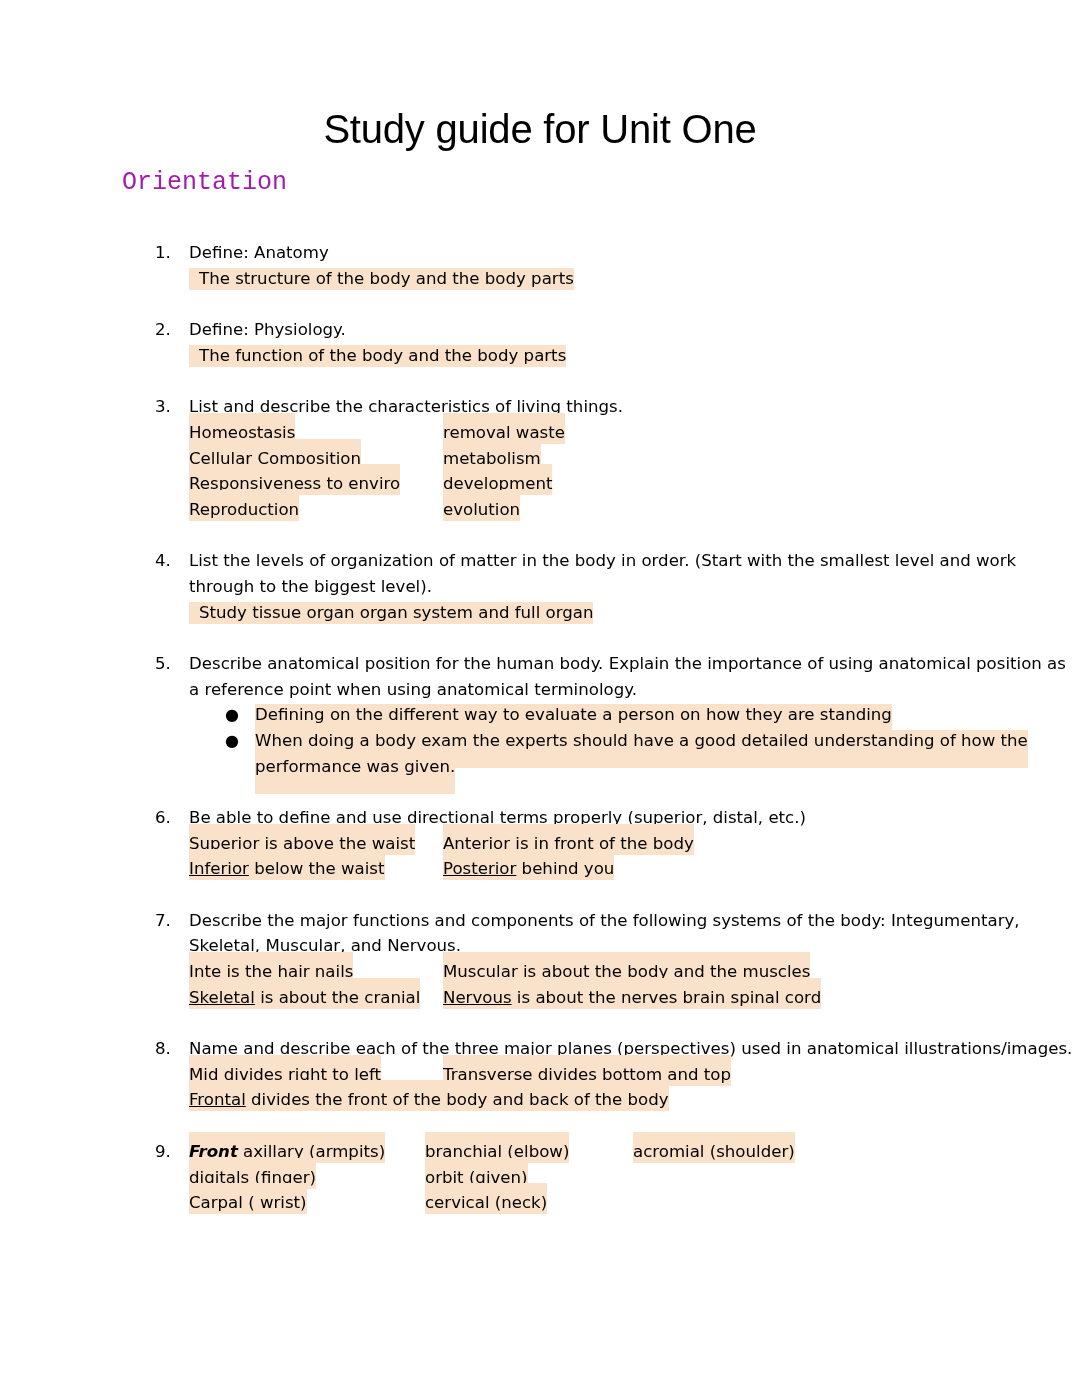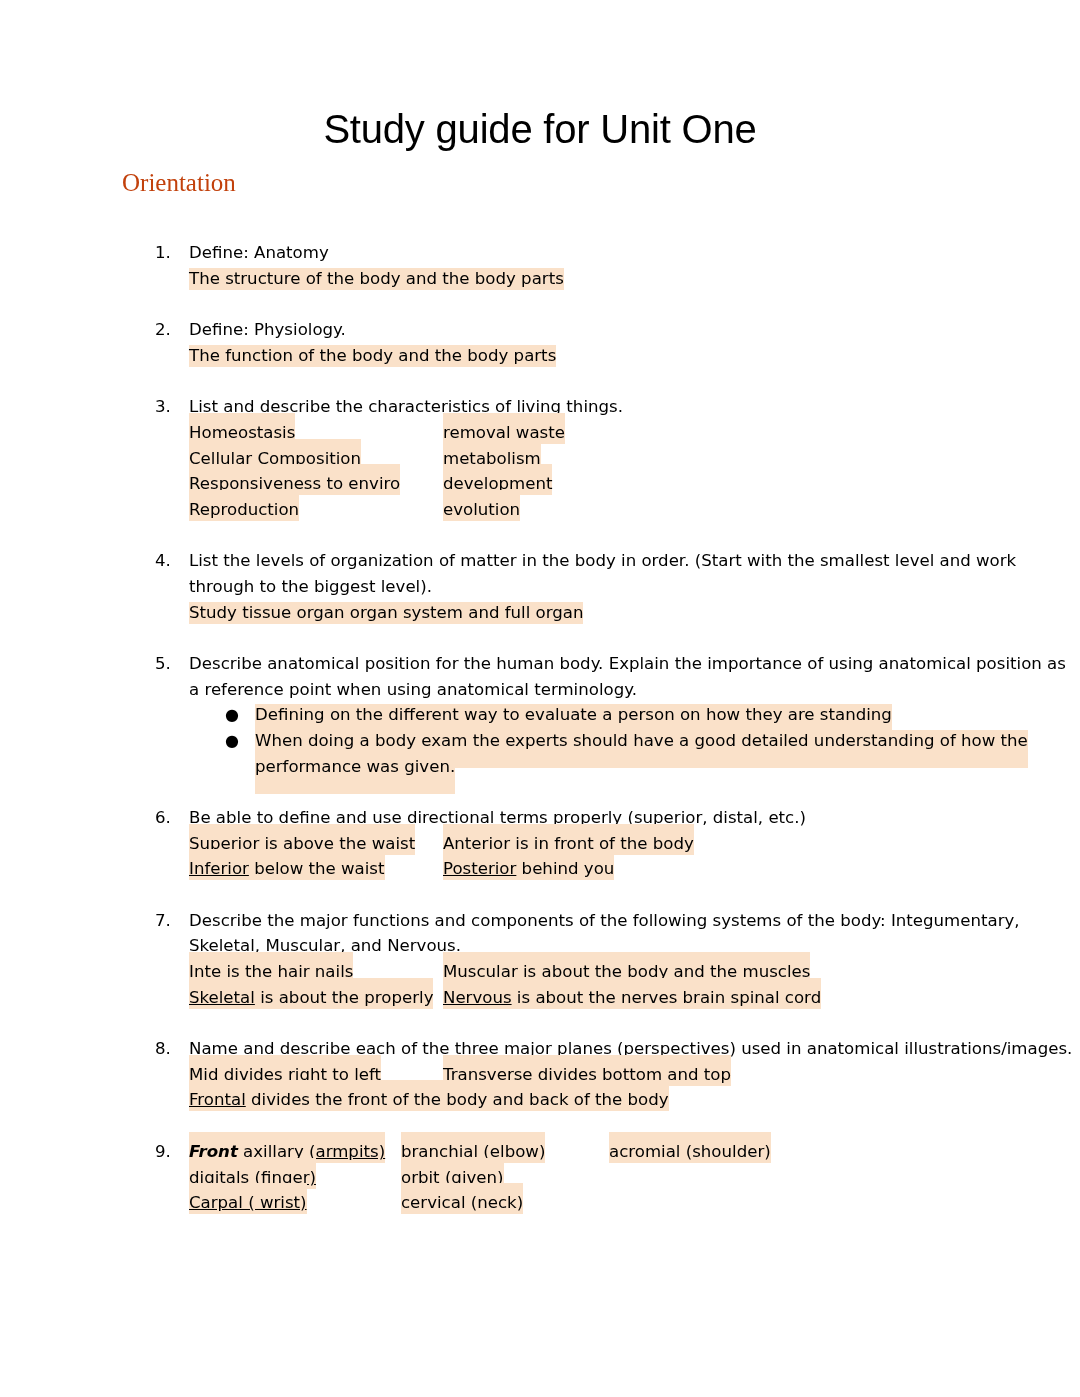--- a/index.html
+++ b/index.html
@@ -31,24 +31,24 @@
     font-family: "Liberation Sans", "DejaVu Sans", sans-serif;
     font-size: 40px;
     font-weight: 400;
     line-height: 1.15;
     color: #000000;
     margin: 0;
     padding: 58px 60px 0 60px;
     letter-spacing: -0.2px;
   }
   .doc-subtitle {
-    font-family: Liberation Serif, serif;
+    font-family: Liberation Mono, monospace;
     font-size: 25px;
     font-weight: 400;
-    color: #c2410c;
+    color: #a21caf;
     margin: 0;
     padding: 16px 0 0 122px;
     line-height: 1.2;
   }
 
   
   ol.question-list {
     list-style: none;
     margin: 0;
     padding: 0;
@@ -91,21 +91,21 @@
     font-style: italic;
     text-decoration: underline;
     text-underline-offset: 1px;
   }
 
   
   .answer-line {
     display: block;
   }
   .answer-line .hl {
-    padding: 1px 0 2px 0;
+    padding: 1px 0 2px 10px;
   }
 
   
   .ans-rows {
     display: block;
   }
   .ans-row {
     display: block;
     white-space: nowrap;
   }
@@ -115,21 +115,21 @@
     white-space: nowrap;
   }
   .ans-row .cell .hl {
     padding: 10px 0 2px 0;
   }
   
   .col-a { width: 254px; }
   .col-wide { width: auto; }
 
   
-  .col9-a { width: 212px; text-decoration: underline; }
+  .col9-a { width: 236px; }
   .col9-b { width: 208px; }
 
   
   ul.sub-bullets {
     list-style: none;
     margin: 0;
     padding: 0;
   }
   ul.sub-bullets > li {
     position: relative;
@@ -224,21 +224,21 @@
     </li>
 
     <li class="question-item">
       <span class="q-number">7.</span>
       <span class="q-prompt">Describe the major functions and components of the following systems of the body: Integumentary, Skeletal, Muscular, and Nervous.</span>
       <span class="ans-rows">
         <span class="ans-row">
           <span class="cell col-a"><span class="hl"><span class="ul-term">Inte</span><span> is the hair nails</span></span></span><span class="cell col-wide"><span class="hl"><span class="ul-term">Muscular</span><span> is about the body and the muscles</span></span></span>
         </span>
         <span class="ans-row">
-          <span class="cell col-a"><span class="hl"><span class="ul-term">Skeletal</span><span> is about the properly</span></span></span><span class="cell col-wide"><span class="hl"><span class="ul-term">Nervous</span><span> is about the nerves brain spinal cord</span></span></span>
+          <span class="cell col-a"><span class="hl"><span class="ul-term">Skeletal</span><span> is about the cranial</span></span></span><span class="cell col-wide"><span class="hl"><span class="ul-term">Nervous</span><span> is about the nerves brain spinal cord</span></span></span>
         </span>
       </span>
     </li>
 
     <li class="question-item">
       <span class="q-number">8.</span>
       <span class="q-prompt">Name and describe each of the three major planes (perspectives) used in anatomical illustrations/images.</span>
       <span class="ans-rows">
         <span class="ans-row">
           <span class="cell col-a"><span class="hl"><span class="ul-term">Mid</span><span> divides right to left</span></span></span><span class="cell col-wide"><span class="hl"><span class="ul-term">Transverse</span><span> divides bottom and top</span></span></span>

